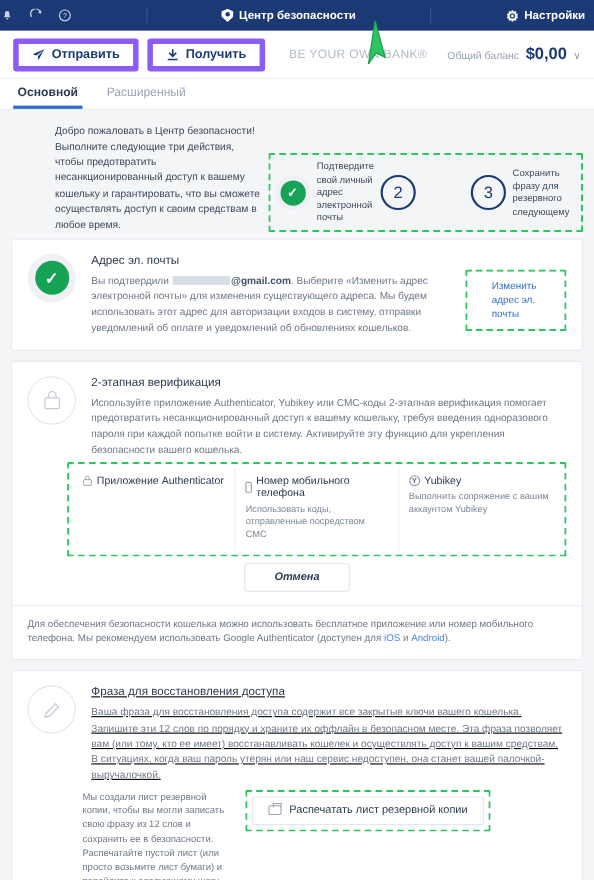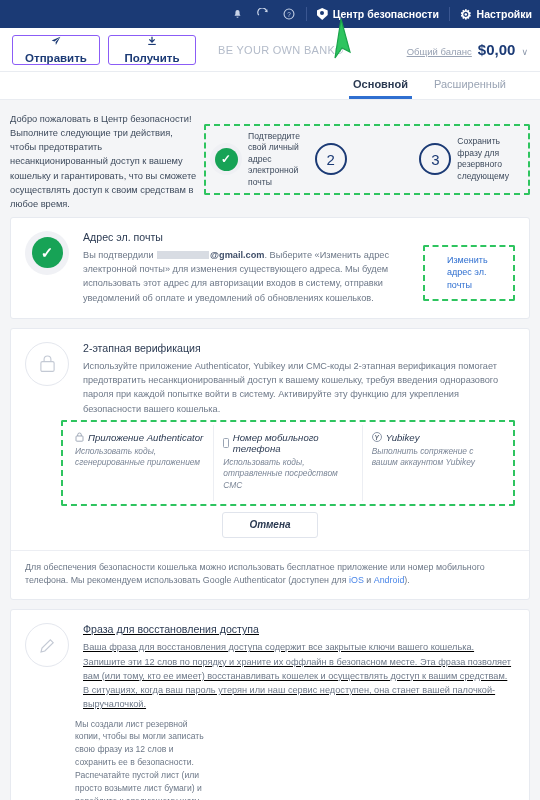--- a/index.html
+++ b/index.html
@@ -7,21 +7,21 @@
     width: 540px; height: 800px;
     font-family: "Liberation Sans", sans-serif;
     background: #f4f5f7;
     overflow: hidden;
   }
   .app { position: relative; width: 540px; height: 800px; }
 
   
   .topbar {
     height: 28px; background: #1b3a75;
-    display: flex; align-items: center; justify-content: flex-end;
+    display: flex; align-items: center; justify-content: space-between;
     padding-right: 8px; gap: 0;
   }
   .tb-icons { display: flex; align-items: center; gap: 13px; }
   .tb-ico {
     color: #c9d4e8; font-size: 11px; line-height: 1;
     display: flex; align-items: center; justify-content: center;
     width: 13px; height: 13px;
   }
   .tb-sep { width: 1px; height: 14px; background: #3a5691; margin: 0 10px; }
   .tb-link {
@@ -40,54 +40,54 @@
   .gearico { font-size: 13px; color: #fff; line-height: 1; }
 
   
   .toolbar {
     height: 44px; background: #ffffff;
     display: flex; align-items: center; padding: 0 12px;
     border-bottom: 1px solid #e9ecf1;
   }
   .btn-outline {
     height: 30px; min-width: 88px; padding: 0 12px;
-    border: 1px solid #8b5cf6; border-radius: 3px; background: #fff;
+    border: 5px solid #8b5cf6; border-radius: 3px; background: #fff;
     color: #1b3a75; font-size: 11.5px; font-weight: bold;
     display: flex; align-items: center; justify-content: center; gap: 6px;
-    cursor: pointer; font-family: "Liberation Sans", sans-serif; flex-direction: column;
+    cursor: pointer; font-family: "Liberation Sans", sans-serif;
   }
   .btn-outline + .btn-outline { margin-left: 8px; }
   .brand {
     margin-left: 22px; color: #b3bbc9; font-size: 11px;
     letter-spacing: 0.3px; white-space: nowrap;
   }
   .balance {
     margin-left: auto; display: flex; align-items: baseline; gap: 6px;
   }
-  .balance .lbl { color: #98a2b3; font-size: 9.5px; text-decoration: underline; }
+  .balance .lbl { color: #98a2b3; font-size: 9.5px; }
   .balance .amt { color: #1b3a75; font-size: 15px; font-weight: bold; }
   .balance .caret { color: #8b97ab; font-size: 9px; }
 
   
   .tabs {
     height: 28px; background: #fff; display: flex; align-items: stretch;
-    padding: 0 12px; border-bottom: 1px solid #e9ecf1; justify-content: flex-end;
+    padding: 0 12px; border-bottom: 1px solid #e9ecf1;
   }
   .tab {
     display: flex; align-items: center; font-size: 11px; color: #9aa4b4;
     padding: 0 4px; margin-right: 18px; cursor: pointer;
     border-bottom: 3px solid transparent;
   }
   .tab.active { color: #2b3a52; font-weight: bold; border-bottom-color: #2f6fd0; }
 
   
   .content { padding: 0 10px; }
 
   
-  .intro-row { display: flex; align-items: center; padding: 8px 0 6px 0; }
+  .intro-row { display: flex; align-items: flex-end; padding: 8px 0 6px 0; margin-left: 40px; }
   .intro-text {
     width: 188px; font-size: 9.3px; line-height: 1.52; color: #3d4a5c;
     padding-top: 4px;
   }
   .steps-wrap {
     position: relative; margin-left: 6px; flex: 1;
     border: 2.5px dashed #2ec45f; padding: 5px 4px; border-radius: 2px;
   }
   .steps { display: flex; align-items: center; }
   .step { display: flex; align-items: center; flex: 1; }
@@ -143,21 +143,21 @@
     border: 2.5px dashed #2ec45f; border-radius: 2px;
     padding: 7px 22px; align-self: flex-start; margin-top: 14px;
   }
   .side-action a {
     font-size: 9px; color: #2f6fd0; line-height: 1.4;
     text-decoration: none; cursor: pointer; display: block;
   }
 
   
   .opts-outer { padding: 0 14px 0 50px; }
-  .opts-dash { border: 2.5px dashed #2ec45f; border-radius: 2px; padding: 3px; font-style: italic; }
+  .opts-dash { border: 2.5px dashed #2ec45f; border-radius: 2px; padding: 3px; }
   .opts { display: flex; background: #fff; }
   .opt {
     flex: 1; padding: 7px 9px 9px 9px; cursor: pointer;
     border-right: 1px solid #eceef3;
   }
   .opt:last-child { border-right: none; }
   .opt-head {
     display: flex; align-items: center; gap: 4px;
     font-size: 9.6px; color: #2b3a52; margin-bottom: 3px;
   }
@@ -343,21 +343,20 @@
         <div class="opts-dash">
           <div class="opts">
             <div class="opt">
               <div class="opt-head">
                 <svg width="9" height="10" viewBox="0 0 18 20">
                     <rect x="2" y="8" width="14" height="10.4" rx="1.6" fill="none" stroke="#8d98a9" stroke-width="1.6"></rect>
                     <path d="M5.4 8V5.6a3.6 3.6 0 017.2 0V8" fill="none" stroke="#8d98a9" stroke-width="1.6"></path>
                   </svg>
                 <span>Приложение Authenticator</span>
               </div>
-              <div class="opt-sub">Использовать коды, сгенерированные приложением</div>
             </div>
             <div class="opt">
               <div class="opt-head">
                 <span class="phone-ico"></span>
                 <span>Номер мобильного телефона</span>
               </div>
               <div class="opt-sub">Использовать коды, отправленные посредством СМС</div>
             </div>
             <div class="opt">
               <div class="opt-head">
@@ -384,20 +383,26 @@
               <path d="M3.2 16.8l1-4L13 4l3 3-8.8 8.8z" fill="none" stroke="#c3c9d4" stroke-width="1.2"></path>
             </svg>
         </div>
         <div class="card-main">
           <div class="card-title">Фраза для восстановления доступа</div>
           <div class="card-text">Ваша фраза для восстановления доступа содержит все закрытые ключи вашего кошелька. Запишите эти 12 слов по порядку и храните их оффлайн в безопасном месте. Эта фраза позволяет вам (или тому, кто ее имеет) восстанавливать кошелек и осуществлять доступ к вашим средствам.  В ситуациях, когда ваш пароль утерян или наш сервис недоступен, она станет вашей палочкой-выручалочкой.</div>
         </div>
       </div>
       <div class="recov-lower">
         <div class="recov-note">Мы создали лист резервной копии, чтобы вы могли записать свою фразу из 12 слов и сохранить ее в безопасности. Распечатайте пустой лист (или просто возьмите лист бумаги) и перейдите к следующему шагу.</div>
+        <div class="print-dash">
+          <button class="btn-print">
+            <span class="printer"></span>
+            <span>Распечатать лист резервной копии</span>
+          </button>
+        </div>
       </div>
 
     </div>
 
   </div>
 
   <svg class="cursor" viewBox="0 0 34 42">
     <path d="M16 1 L10 40 L17 30 L25 34 Z" fill="#2ec45f" stroke="#19a34a" stroke-width="1.2"></path>
   </svg>
 

